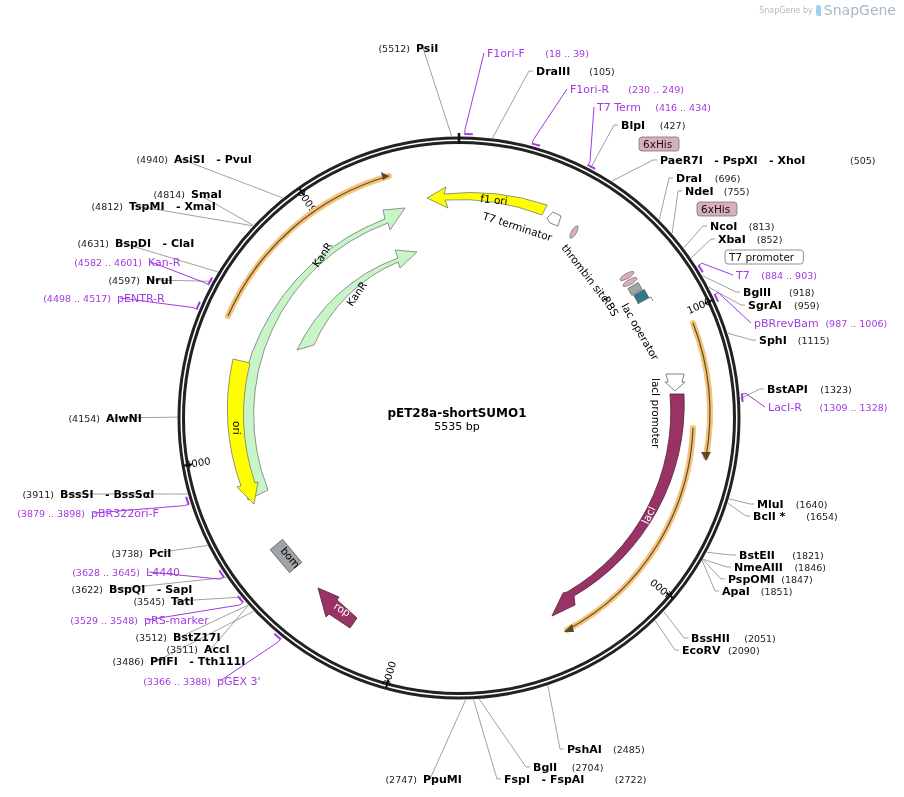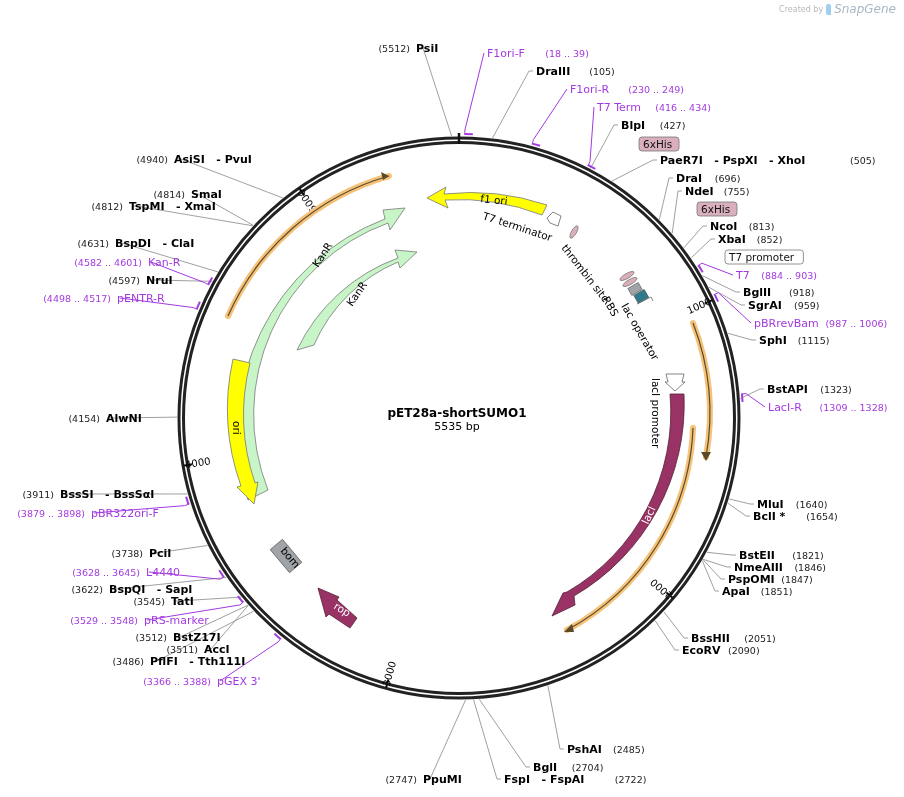--- a/index.html
+++ b/index.html
@@ -1,34 +1,34 @@
 <!DOCTYPE html>
 <html><head>
 <meta charset="utf-8">
 <style>
   html, body { margin:0; padding:0; background:#ffffff; }
   body { width:904px; height:797px; position:relative; overflow:hidden; font-family:"DejaVu Sans", sans-serif; }
   #map { position:absolute; left:0; top:0; width:904px; height:797px; }
   .credit { position:absolute; right:8px; top:2px; font-size:8px; color:#b8b8b8; display:flex; align-items:center; gap:3px; }
-  .credit .brand { font-size:12px; color:#a9b8c4;font-style:italic; }
+  .credit .brand { font-size:14px; color:#a9b8c4; }
   .credit .logo { display:inline-block; width:5px; height:11px; background:#9fd0ef; border-radius:2px 2px 0 2px; }
   .lbl-enz { font-size:11px; font-weight:bold; fill:#000; }
   .lbl-pos { font-size:9.5px; fill:#222; }
   .lbl-primer { font-size:11px; fill:#a33ae0; }
   .lbl-primer-pos { font-size:9.5px; fill:#a33ae0; }
   .feat-lbl { font-size:10.5px; fill:#000; }
   .tick-lbl { font-size:10px; fill:#000; }
   .title { font-size:12px; font-weight:bold; fill:#000; }
   .subtitle { font-size:11px; fill:#000; }
 </style>
 </head>
 <body>
 
 <div class="credit">
-  <span>Created by</span>
+  <span>SnapGene by</span>
   <span class="logo"></span>
   <span class="brand">SnapGene</span>
 </div>
 
 <svg id="map" viewBox="0 0 904 797" xmlns="http://www.w3.org/2000/svg">
   <defs>
     <marker id="arrDark" markerWidth="8" markerHeight="8" refX="4" refY="4" orient="auto">
       <path d="M0,0 L8,4 L0,8 z" fill="#333"></path>
     </marker>
   </defs>

